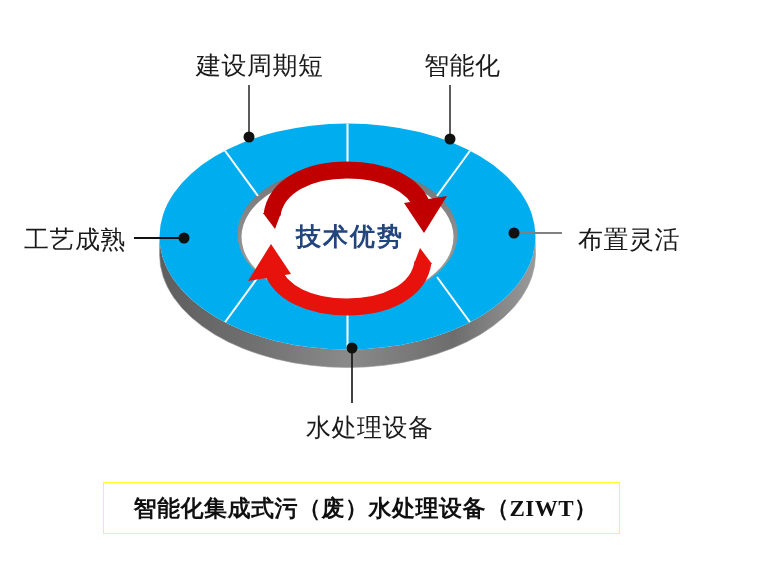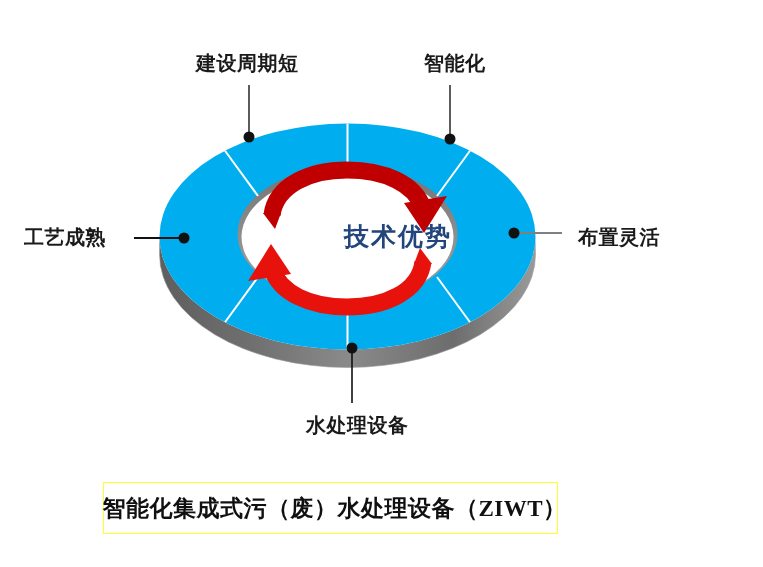--- a/index.html
+++ b/index.html
@@ -32,22 +32,22 @@
     top: 0;
     width: 763px;
     height: 567px;
     display: block;
   }
 
   
   .callout-label {
     position: absolute;
     font-family: "Liberation Serif", "DejaVu Serif", serif;
-    font-weight: 700;
-    font-size: 20px;
+    font-weight: 400;
+    font-size: 25px;
     line-height: 1.15;
     color: #1a1a1a;
     white-space: nowrap;
     letter-spacing: 0.5px;
   }
 
   #label-top-left   { left: 196px; top: 52px; }
   #label-top-right  { left: 424px; top: 52px; }
   #label-left       { left: 24px;  top: 226px; }
   #label-right      { left: 578px; top: 226px; }
@@ -59,29 +59,28 @@
     left: 0;
     top: 220px;
     width: 700px;
     text-align: center;
     font-family: "Liberation Serif", "DejaVu Serif", serif;
     font-weight: 700;
     font-size: 25px;
     letter-spacing: 2px;
     color: #22457e;
     white-space: nowrap;
-    margin-left: 48px;
   }
 
   
   #caption-box {
     position: absolute;
     left: 103px;
     top: 482px;
-    width: 455px;
+    width: 517px;
     height: 52px;
     box-sizing: border-box;
     border: 1.5px solid #ffff2e;
     background: #ffffff;
     display: flex;
     align-items: center;
     justify-content: center;
     padding-left: 8px;
   }
   #caption-text {

